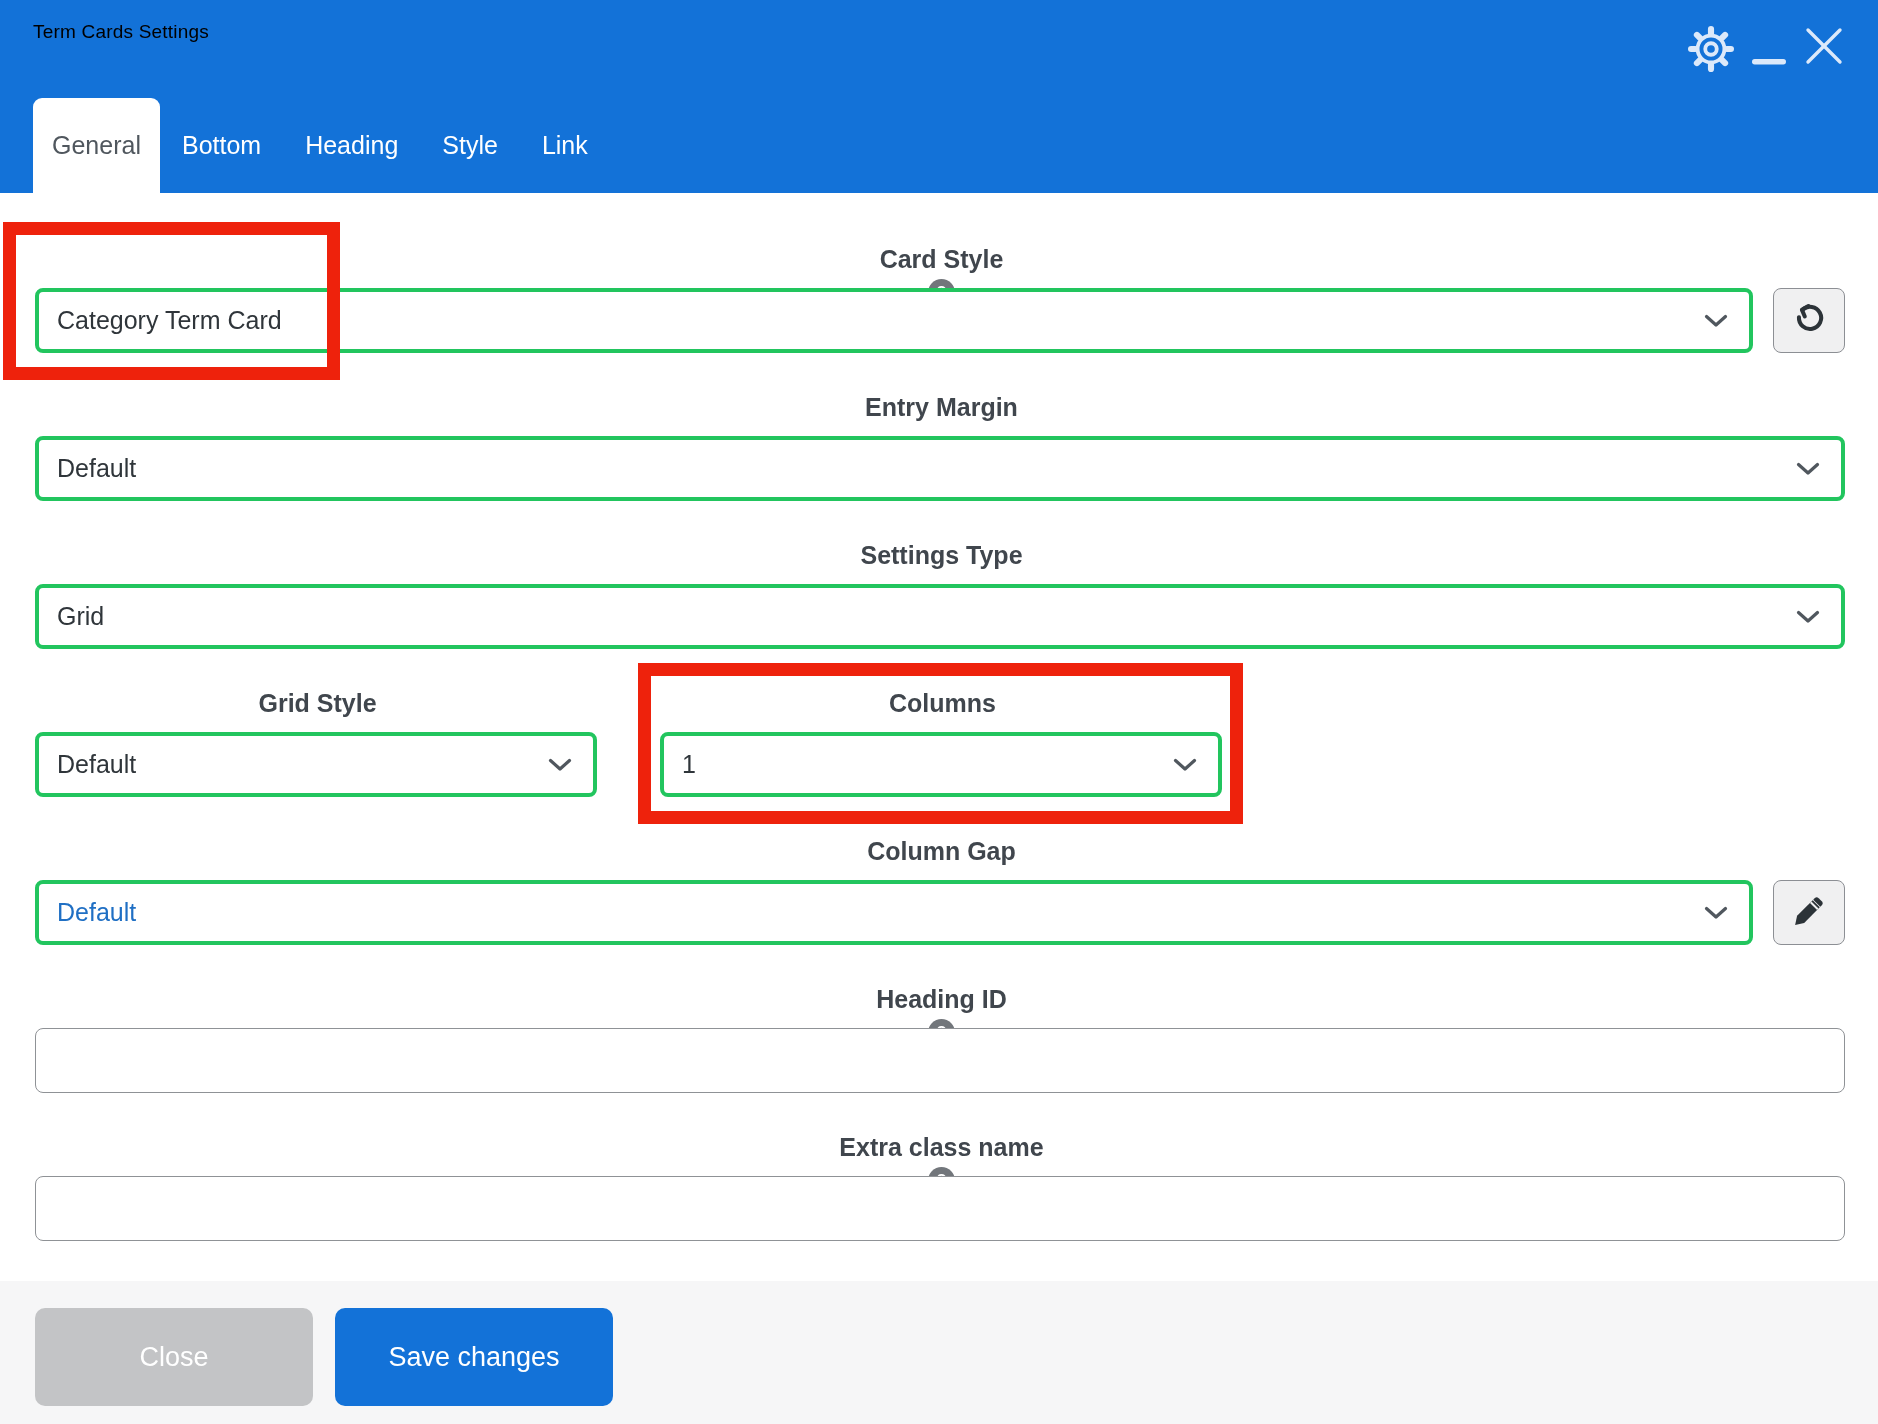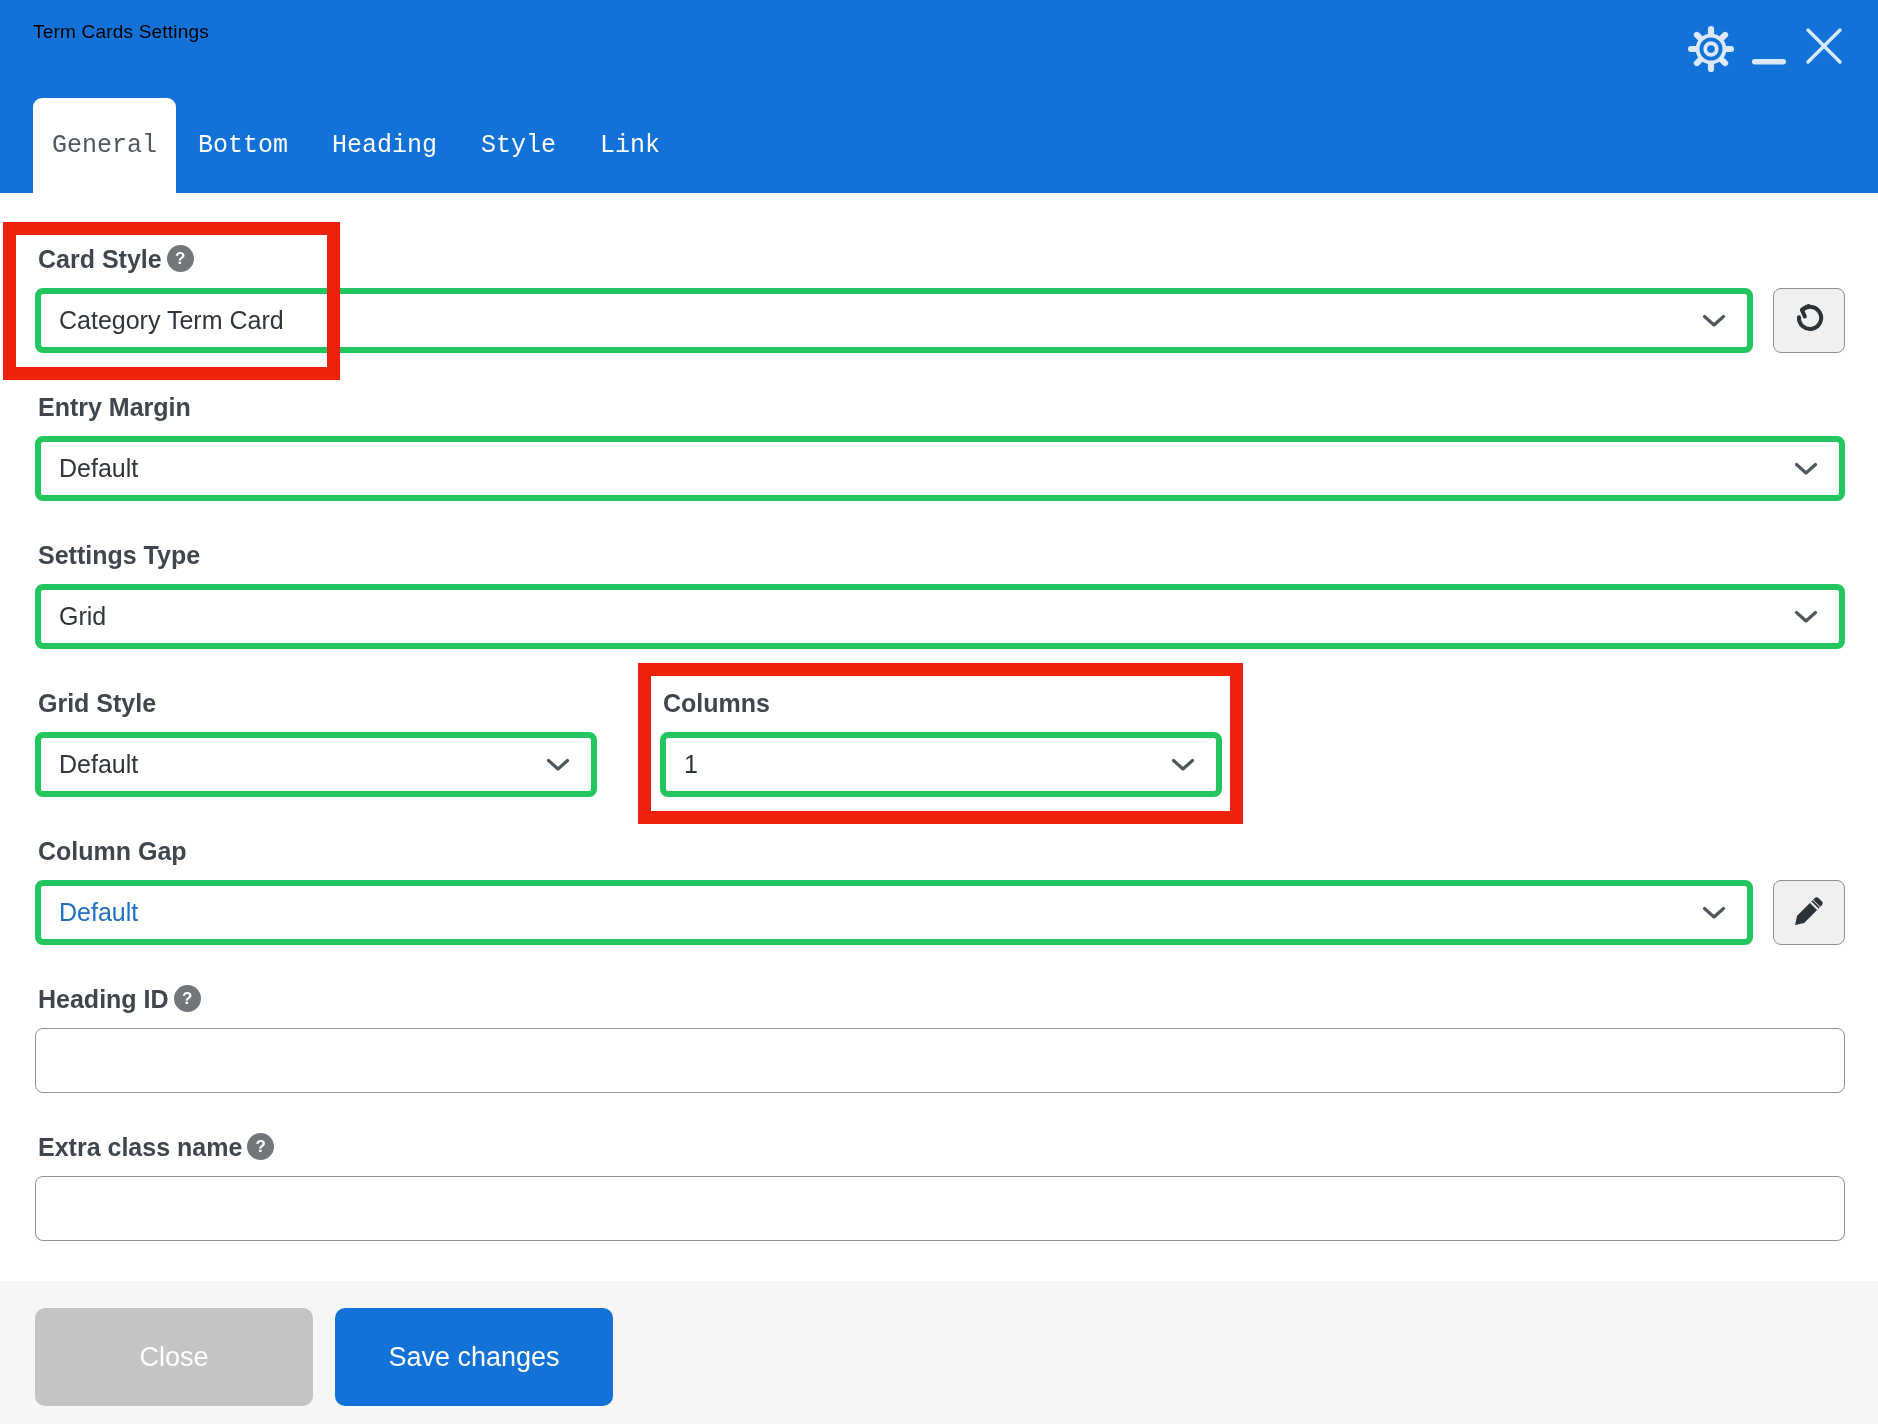--- a/index.html
+++ b/index.html
@@ -46,59 +46,61 @@
   }
   .tab {
     display:flex;
     align-items:center;
     padding:0 22px;
     color:#ffffff;
     font-size:25px;
     border:none;
     background:transparent;
     cursor:pointer;
-    font-family:Liberation Mono, monospace;
+    font-family:Liberation Sans, sans-serif;
   }
   .tab.active {
     background:#ffffff;
     color:#50575e;
     border-radius:9px 9px 0 0;
     padding:0 19px;
   }
 
   
   .content { padding:52px 33px 0 35px; }
   .field { margin-bottom:40px; }
   .field-label {
     display:flex;
+    align-items:center;
     gap:5px;
     margin-left:3px;
     margin-bottom:15px;
     height:28px;
     font-size:25px;
     font-weight:700;
     color:#40464d;
+    flex-direction:column;
   }
   .help {
     width:27px; height:27px;
     border-radius:50%;
     background:#72767b;
     color:#ffffff;
     font-size:17px;
     font-weight:700;
     display:flex;
     align-items:center;
     justify-content:center;
     flex:0 0 auto;
   }
   .control-row { display:flex; gap:20px; }
   .select {
     position:relative;
     height:65px;
-    border:6px solid #22c55e;
+    border:4px solid #22c55e;
     border-radius:8px;
     background:#ffffff;
     display:flex;
     align-items:center;
     padding:0 56px 0 18px;
     font-size:25px;
     color:#2f353a;
     width:100%;
     cursor:pointer;
   }

